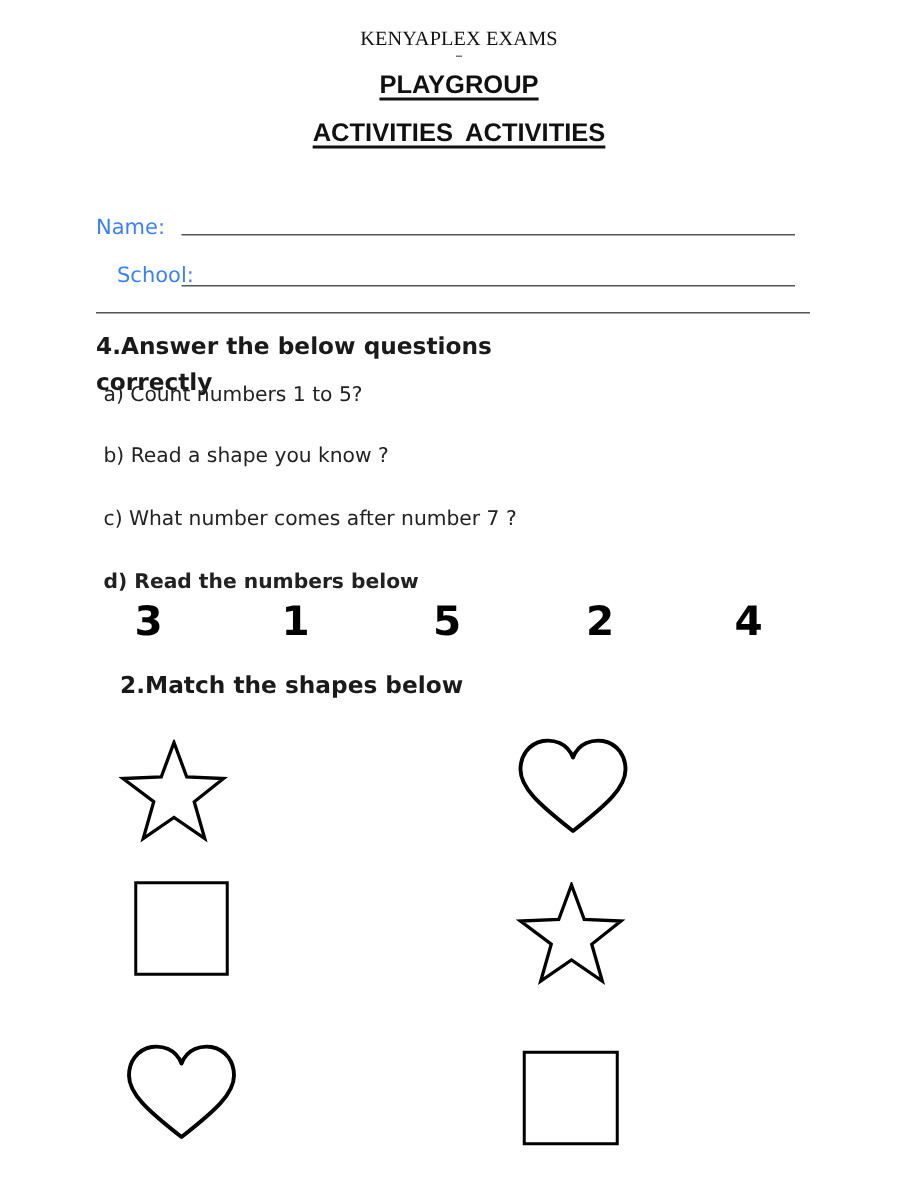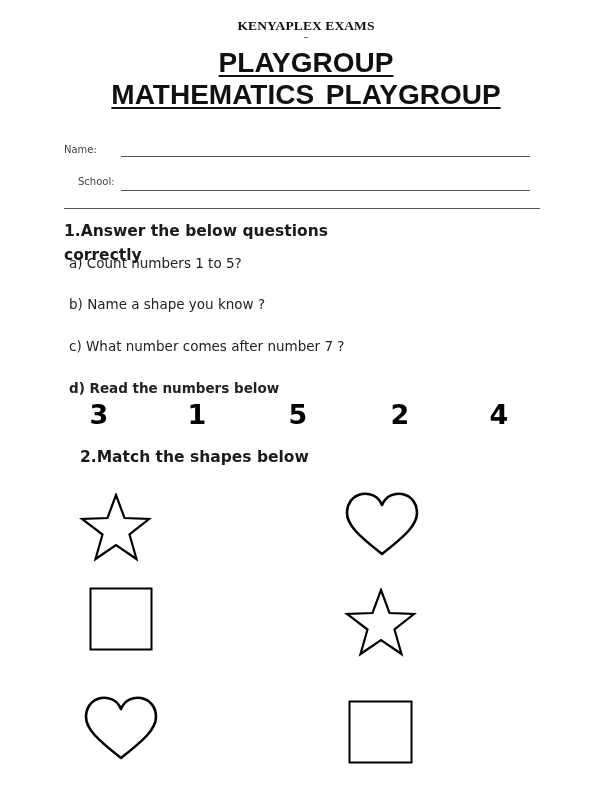--- a/index.html
+++ b/index.html
@@ -1,48 +1,48 @@
 <!DOCTYPE html>
 <html><head>
 <meta charset="utf-8">
 <style>
   html, body { margin: 0; padding: 0; background: #ffffff; }
   body { width: 612px; height: 792px; position: relative; overflow: hidden; color: #111; font-family: "DejaVu Sans", sans-serif; }
   .abs { position: absolute; }
-  .brand { top: 18px; left: 0; width: 612px; text-align: center; font-family: "Liberation Serif", serif; font-weight: bold; font-size: 13.5px; color: #111; letter-spacing: 0.1px; }
+  .brand { top: 18px; left: 0; width: 612px; text-align: center; font-family: "Liberation Serif", serif; font-weight: normal; font-size: 13.5px; color: #111; letter-spacing: 0.1px; }
   .dash { top: 37px; left: 304px; width: 4px; height: 1px; background: #777; }
-  .title { left: 0; width: 612px; text-align: center; font-family: "Liberation Sans", sans-serif; font-weight: bold; font-size: 28px; color: #111; }
+  .title { left: 0; width: 612px; text-align: center; font-family: "Liberation Sans", sans-serif; font-weight: bold; font-size: 17px; color: #111; }
   .title span { text-decoration: underline; text-decoration-thickness: 2px; text-underline-offset: 3px; }
   .t1 { top: 47px; }
   .t2 { top: 79px; word-spacing: 4px; }
-  .label { font-family: "DejaVu Sans", sans-serif; font-size: 10px; color: #404040; }
+  .label { font-family: "DejaVu Sans", sans-serif; font-size: 14px; color: #3b82f6; }
   .line { height: 1px; background: #555; }
   .qhead { font-family: "DejaVu Sans", sans-serif; font-weight: bold; font-size: 15.5px; color: #1a1a1a; }
   .q { font-family: "DejaVu Sans", sans-serif; font-size: 13.5px; color: #222; text-align: right; }
   .num { font-family: "DejaVu Sans", sans-serif; font-weight: bold; font-size: 27px; color: #000; top: 399px; width: 30px; text-align: center; }
   .shape { position: absolute; }
 </style>
 </head>
 <body>
 
 <div class="abs brand">KENYAPLEX EXAMS</div>
 <div class="abs dash"></div>
 <div class="abs title t1"><span>PLAYGROUP</span></div>
-<div class="abs title t2"><span>MATHEMATICS  PLAYGROUP</span></div>
+<div class="abs title t2"><span>ACTIVITIES  ACTIVITIES</span></div>
 
 <div class="abs label" style="top:144px;left:64px;">Name:</div>
 <div class="abs line" style="top:156px;left:121px;width:409px;"></div>
 <div class="abs label" style="top:176px;left:78px;">School:</div>
 <div class="abs line" style="top:190px;left:121px;width:409px;"></div>
 <div class="abs line" style="top:208px;left:64px;width:476px;"></div>
 
-<div class="abs qhead" style="top:222px;left:64px;">1.Answer the below  questions</div>
+<div class="abs qhead" style="top:222px;left:64px;">4.Answer the below  questions</div>
 <div class="abs qhead" style="top:246px;left:64px;">correctly</div>
 <div class="abs q" style="top:255px;left:69px;">a) Count numbers 1 to 5?</div>
-<div class="abs q" style="top:296px;left:69px;">b) Name a shape you know ?</div>
+<div class="abs q" style="top:296px;left:69px;">b) Read a shape you know ?</div>
 <div class="abs q" style="top:338px;left:69px;">c) What number comes after number 7 ?</div>
 <div class="abs q" style="top:380px;left:69px;font-weight:bold;">d) Read the numbers below</div>
 
 <div class="abs num" style="left:84px;">3</div>
 <div class="abs num" style="left:182px;">1</div>
 <div class="abs num" style="left:283px;">5</div>
 <div class="abs num" style="left:385px;">2</div>
 <div class="abs num" style="left:484px;">4</div>
 
 <div class="abs qhead" style="top:448px;left:80px;">2.Match the shapes below</div>

